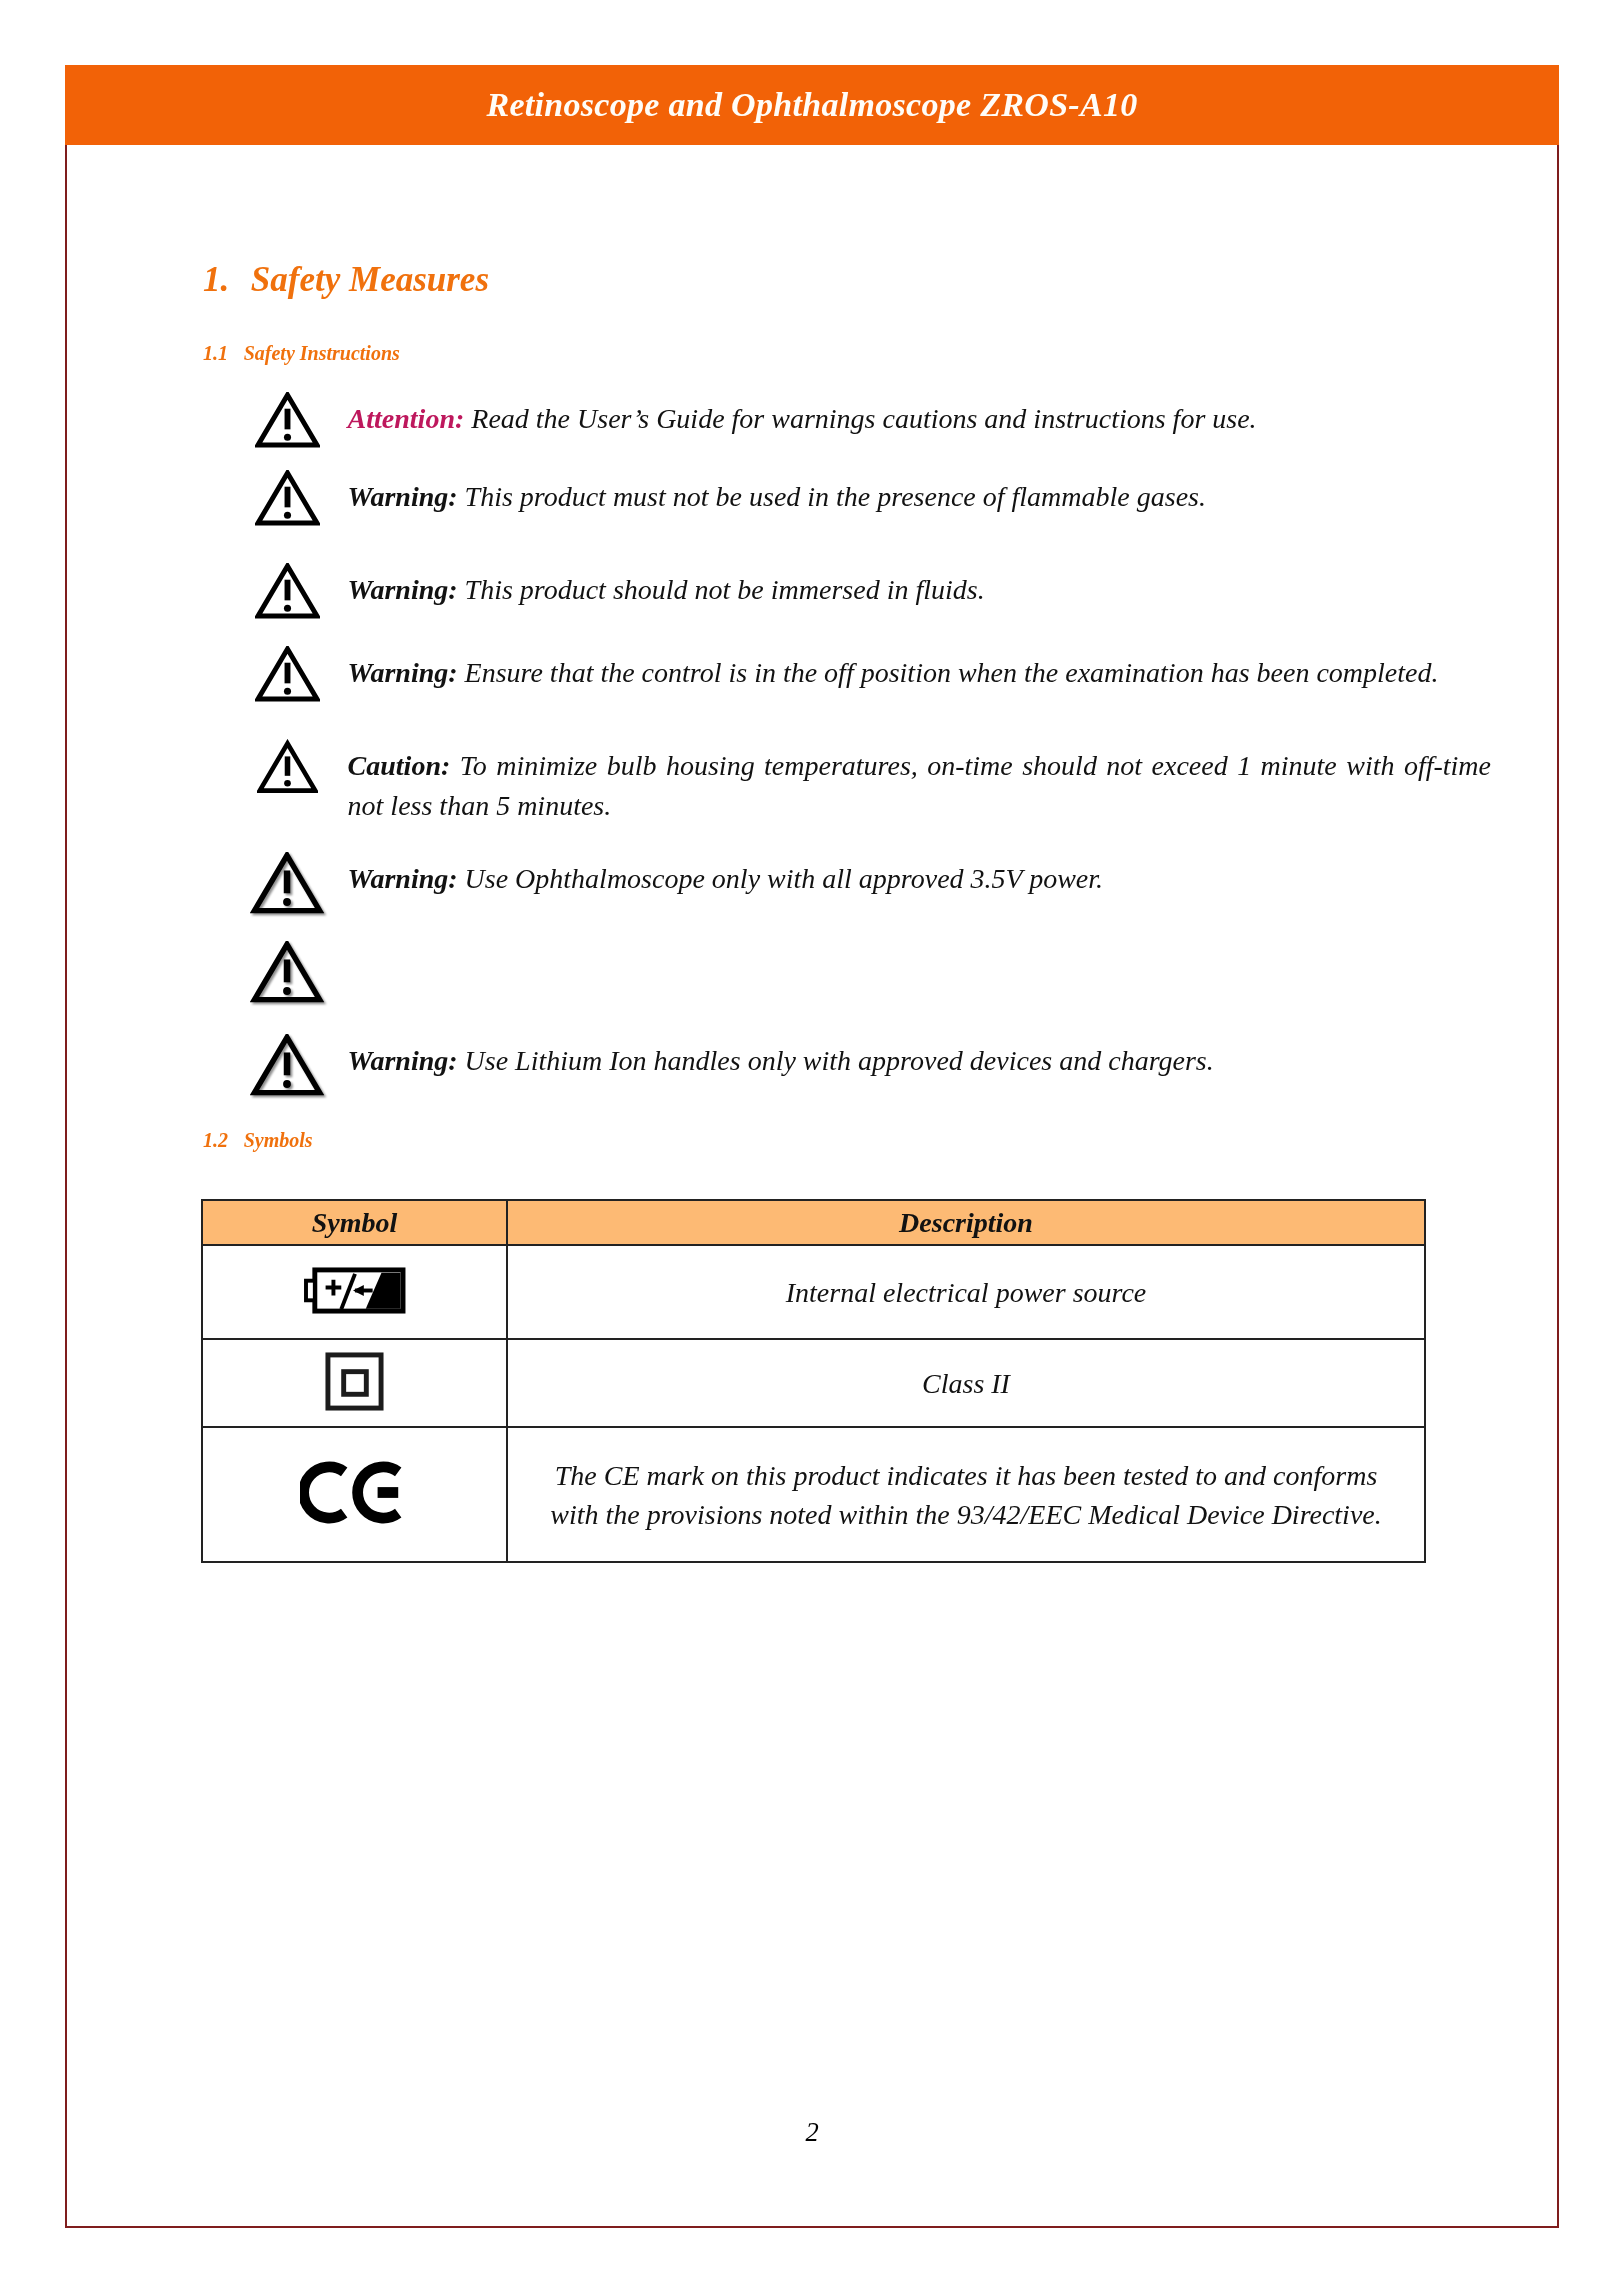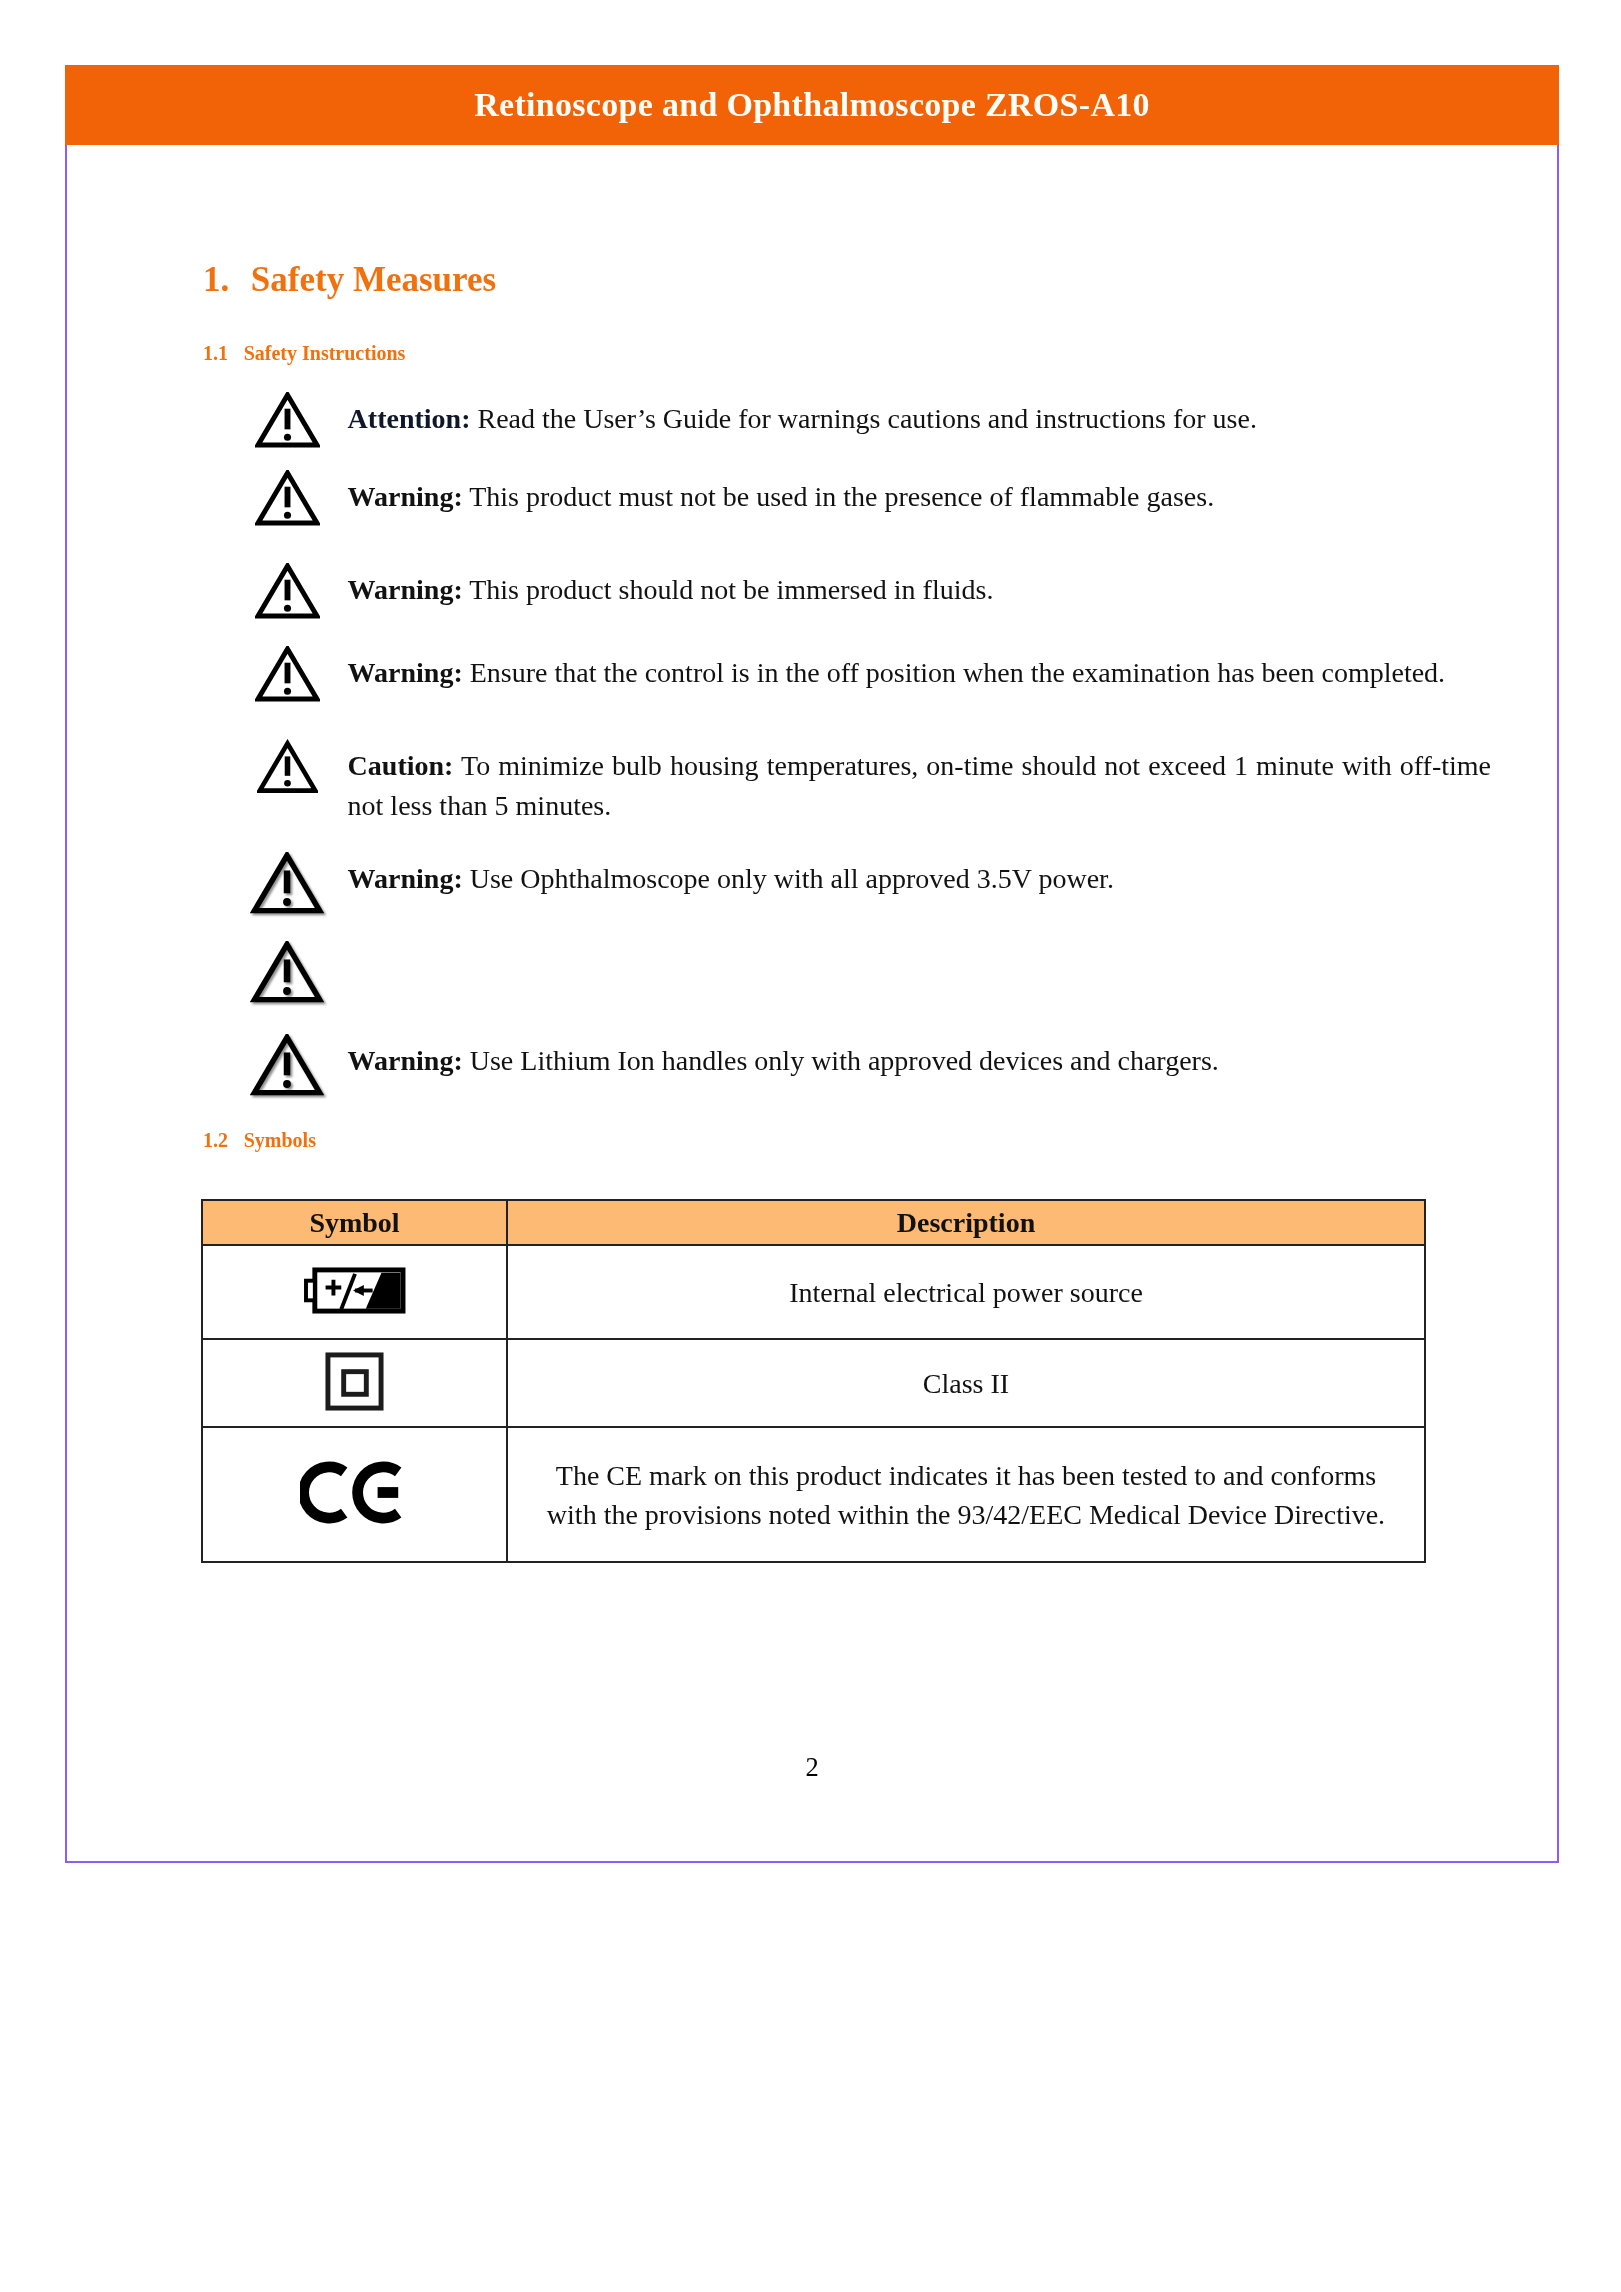--- a/index.html
+++ b/index.html
@@ -7,23 +7,24 @@
   body {
     width: 1621px; height: 2293px;
     position: relative;
     background: #ffffff;
     font-family: "Liberation Serif", serif;
     color: #121212;
   }
   .frame {
     position: absolute;
     left: 65px; top: 65px;
-    width: 1494px; height: 1798px;
-    border: 2px solid #8b5cf6;
+    width: 1494px; height: 2163px;
+    border: 2px solid #7f1d1d;
     background: #ffffff;
+    font-style: italic;
   }
   .band {
     height: 80px;
     margin: -2px -2px 0 -2px;
     background: #f26207;
     display: flex; align-items: center; justify-content: center;
   }
   .band-title {
     color: #fffdf8;
     font-weight: bold;
@@ -60,21 +61,21 @@
   }
   .icon-box.lg svg { filter: drop-shadow(2px 2px 1px #8f8f8f); }
   .itext {
     margin: 0 0 0 21.6px;
     width: 1144px;
     font-size: 28px;
     line-height: 40px;
     text-align: justify;
   }
   .lbl { font-weight: bold; }
-  .red { color: #0f172a; }
+  .red { color: #be185d; }
 
   table.symbols {
     border-collapse: collapse;
     margin: 47px 0 0 -2px;
     width: 1225px;
     table-layout: fixed;
   }
   table.symbols th, table.symbols td { border: 2px solid #222; }
   table.symbols th {
     background: #fdba74;

